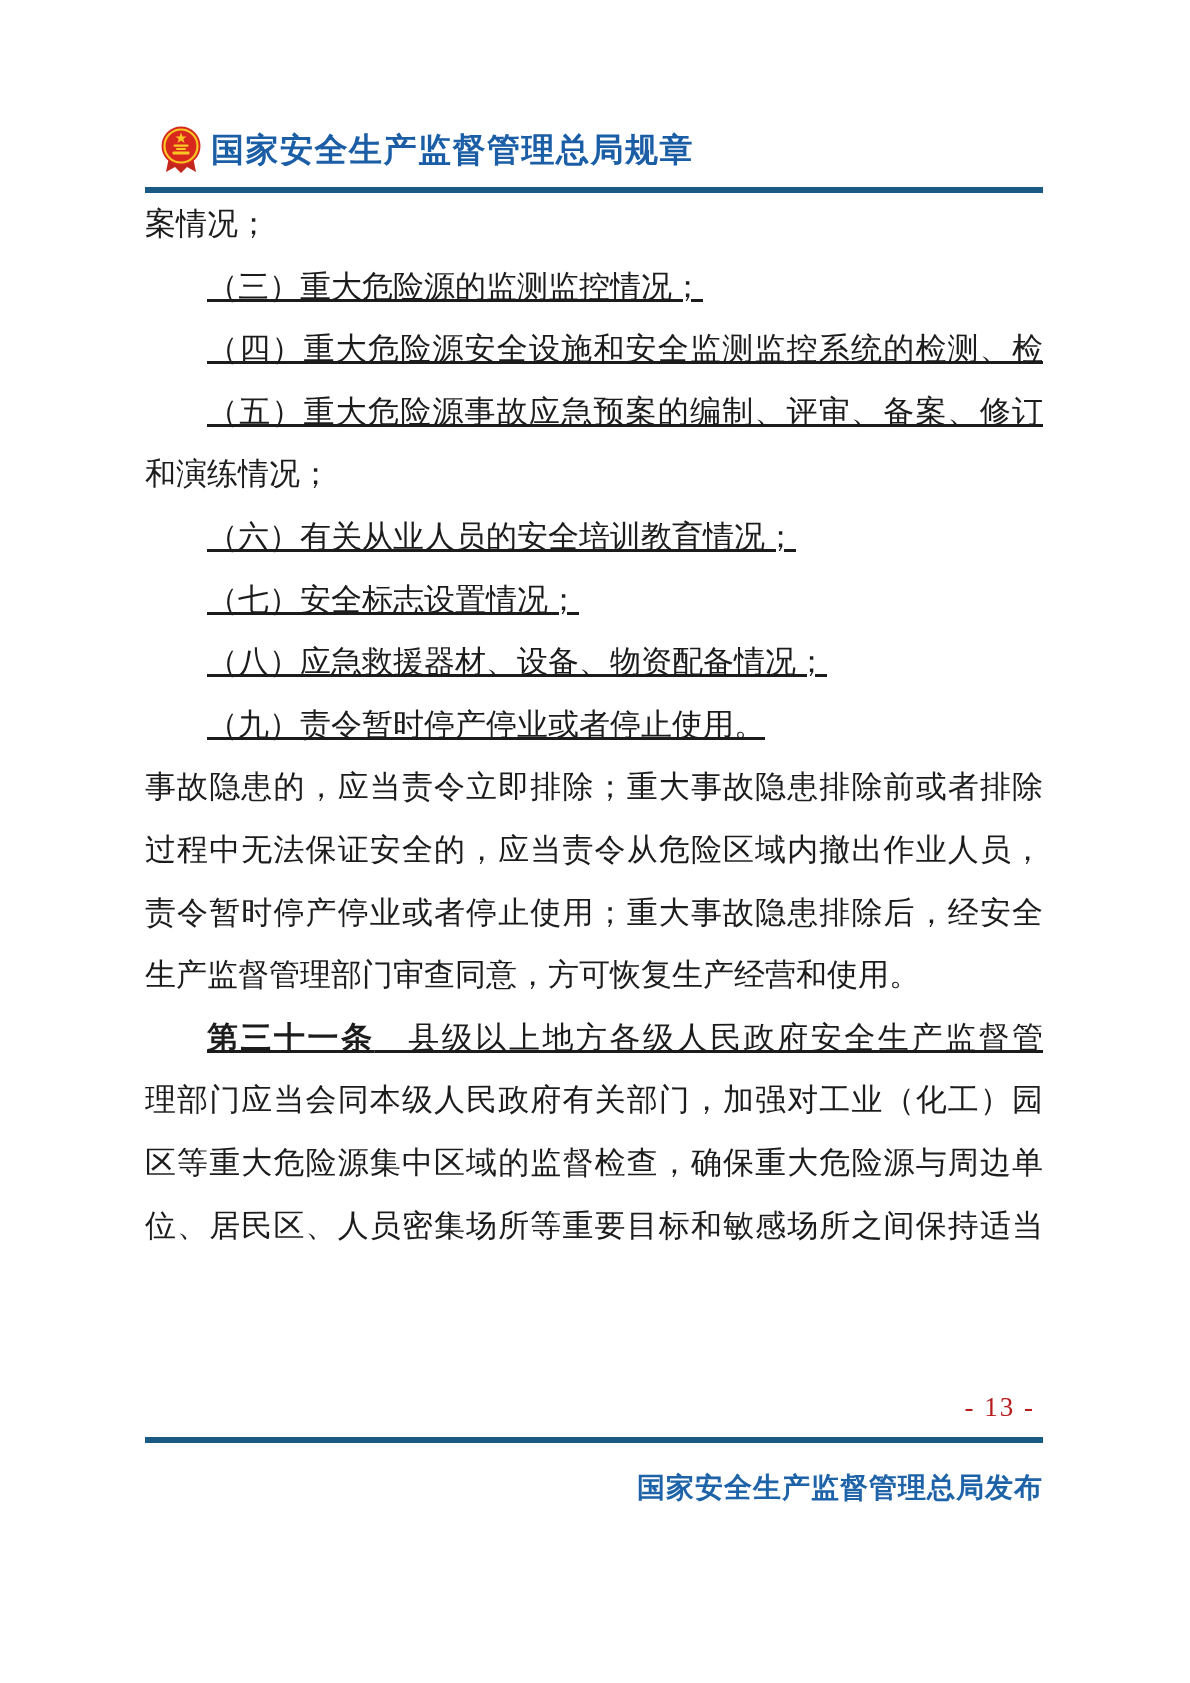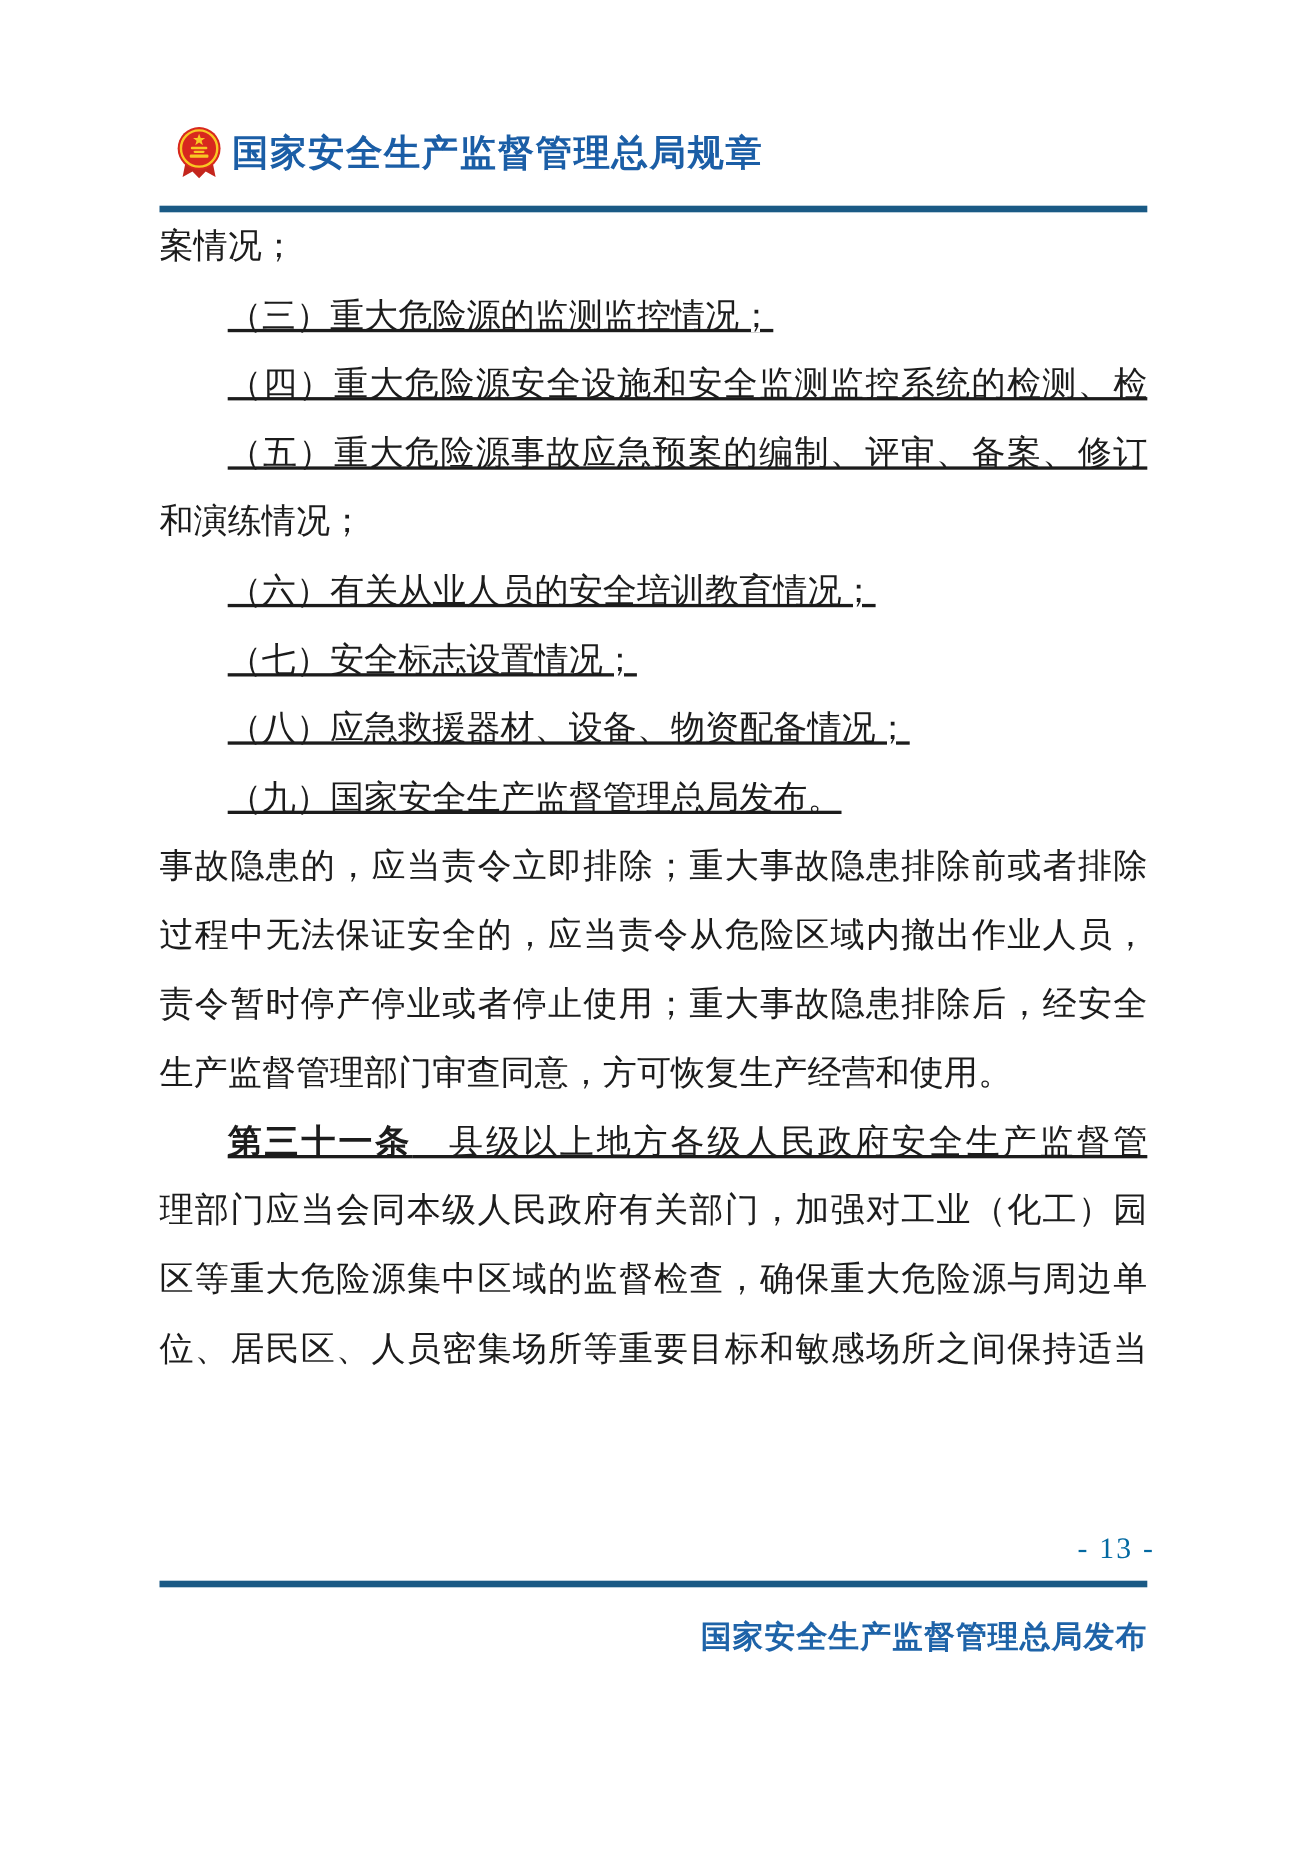--- a/index.html
+++ b/index.html
@@ -6,21 +6,21 @@
   .page{
     position:relative;
     width:1190px;height:1683px;
     background:#ffffff;
     overflow:hidden;
     font-family:"Liberation Serif","DejaVu Serif",serif;
     color:#1c1c1c;
   }
   
   .header{
-    position:absolute;left:160px;top:115px;
+    position:absolute;left:160px;top:126px;
     display:flex;align-items:center;gap:9px;
   }
   .emblem{width:42px;height:48px;flex:0 0 auto;display:block;}
   .header-title{
     margin:0;
     font-family:"Liberation Sans","DejaVu Sans",sans-serif;
     font-weight:bold;
     font-size:33px;
     line-height:48px;
     letter-spacing:1.5px;
@@ -44,24 +44,24 @@
   }
   .line.indent{text-indent:62px;text-decoration:underline;}
   .line.flush{
     text-align:justify;
     text-align-last:justify;
     text-justify:inter-character;
   }
   .article-no{font-weight:bold;}
   
   .page-number{
-    position:absolute;top:1392px;right:140px;
+    position:absolute;top:1392px;right:155px;
     font-size:27px;
     letter-spacing:2px;
-    color:#0369a1;
+    color:#b91c1c;
     font-family:"Liberation Serif","DejaVu Serif",serif;
   }
   .footer-rule{top:1437px;}
   .publisher{
     position:absolute;top:1469px;right:147px;
     font-family:Liberation Sans, sans-serif;
     font-weight:bold;
     font-size:28px;
     letter-spacing:1px;
     color:var(--footer-blue,#1e63a8);
@@ -91,21 +91,21 @@
   <main class="doc-body">
 
   <div class="line"><span>案情况；</span></div>
       <div class="line indent"><span>（三）重大危险源的监测监控情况；</span></div>
       <div class="line indent flush"><span>（四）重大危险源安全设施和安全监测监控系统的检测、检</span></div>
       <div class="line indent flush"><span>（五）重大危险源事故应急预案的编制、评审、备案、修订</span></div>
       <div class="line"><span>和演练情况；</span></div>
       <div class="line indent"><span>（六）有关从业人员的安全培训教育情况；</span></div>
       <div class="line indent"><span>（七）安全标志设置情况；</span></div>
       <div class="line indent"><span>（八）应急救援器材、设备、物资配备情况；</span></div>
-      <div class="line indent"><span>（九）国家安全生产监督管理总局发布。</span></div>
+      <div class="line indent"><span>（九）责令暂时停产停业或者停止使用。</span></div>
       <div class="line flush"><span>事故隐患的，应当责令立即排除；重大事故隐患排除前或者排除</span></div>
       <div class="line flush"><span>过程中无法保证安全的，应当责令从危险区域内撤出作业人员，</span></div>
       <div class="line flush"><span>责令暂时停产停业或者停止使用；重大事故隐患排除后，经安全</span></div>
       <div class="line"><span>生产监督管理部门审查同意，方可恢复生产经营和使用。</span></div>
       <div class="line indent flush"><span class="article-no">第三十一条</span><span>　县级以上地方各级人民政府安全生产监督管</span></div>
       <div class="line flush"><span>理部门应当会同本级人民政府有关部门，加强对工业（化工）园</span></div>
       <div class="line flush"><span>区等重大危险源集中区域的监督检查，确保重大危险源与周边单</span></div>
       <div class="line flush"><span>位、居民区、人员密集场所等重要目标和敏感场所之间保持适当</span></div>
     </main>
 

